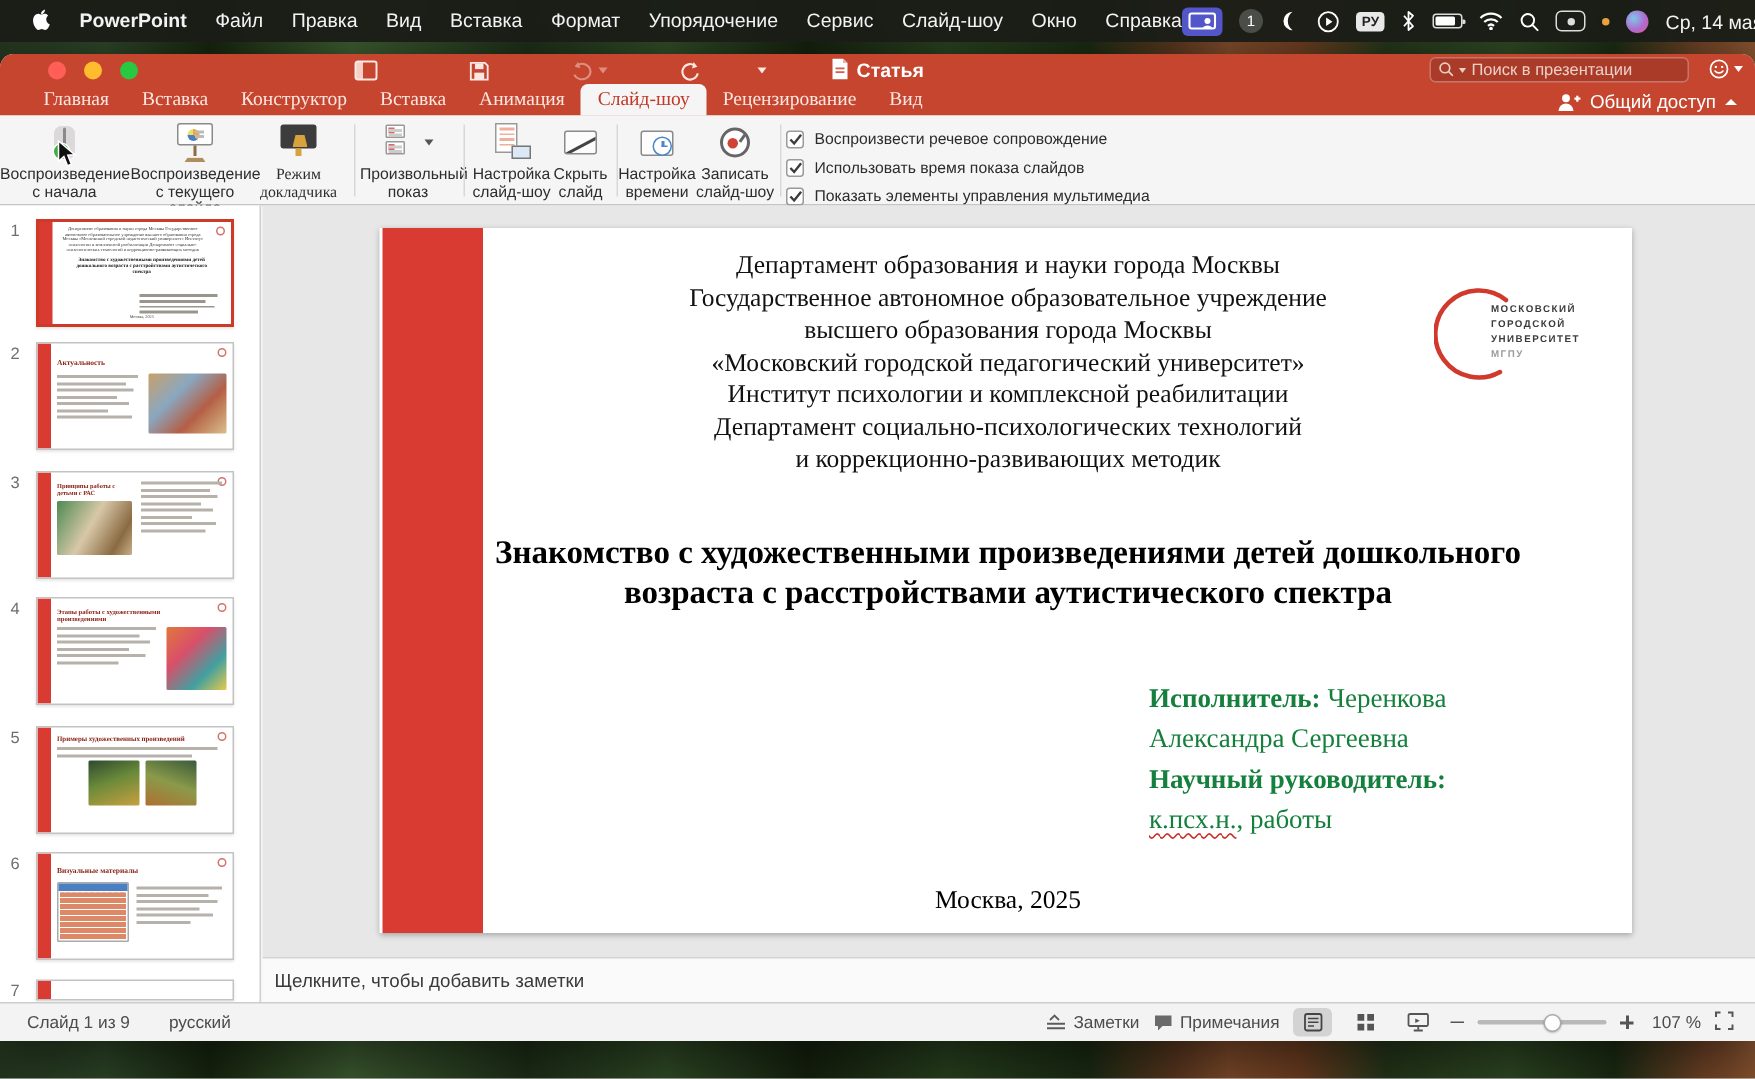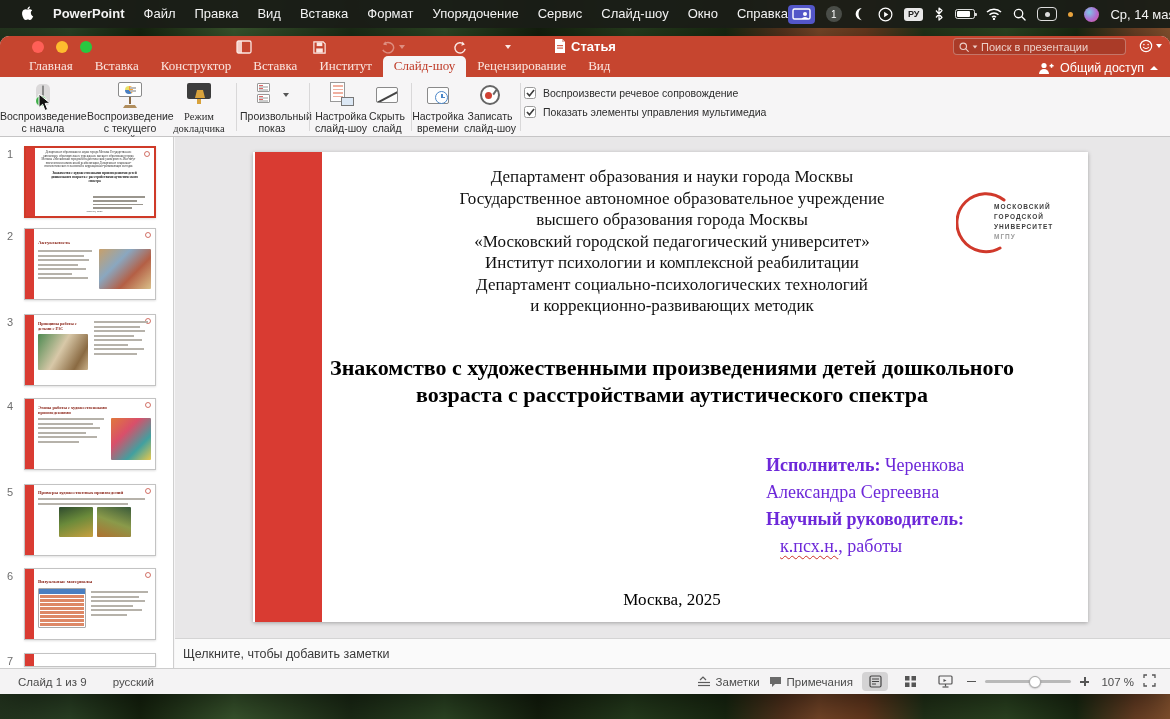--- a/index.html
+++ b/index.html
@@ -135,23 +135,23 @@
 
   
   #slide { position:absolute; left:78px; top:15px; width:835px; height:470px; background:#fff; box-shadow:0 1px 4px rgba(0,0,0,.3); }
   #slide-band { position:absolute; left:2px; top:0; bottom:0; width:67px; background:#d93b32; }
   #slide-header { position:absolute; left:69px; top:14px; width:700px; text-align:center;
     font-family:"Liberation Serif","DejaVu Serif",serif; font-size:17px; line-height:21.5px; color:#111; }
   #slide-header span { display:block; }
   #slide-title { position:absolute; left:69px; top:202px; width:700px; text-align:center;
     font-family:"Liberation Serif","DejaVu Serif",serif; font-weight:bold; font-size:22px; line-height:27px; color:#000; }
   #slide-authors { position:absolute; left:513px; top:300px; width:252px;
-    font-family:"Liberation Serif","DejaVu Serif",serif; font-size:18px; line-height:27px; color:#6d28d9; }
+    font-family:"Liberation Serif","DejaVu Serif",serif; font-size:18px; line-height:27px; color:#15803d; }
   #slide-authors .blk { display:block; }
-  .wavy { text-decoration:underline wavy #cc2f26 1px; text-underline-offset:2.5px;margin-left:14px; }
+  .wavy { text-decoration:underline wavy #cc2f26 1px; text-underline-offset:2.5px; }
   #slide-footer { position:absolute; left:69px; top:438px; width:700px; text-align:center;
     font-family:"Liberation Serif","DejaVu Serif",serif; font-size:17px; color:#000; }
   #mgpu-logo { position:absolute; left:703px; top:38px; width:100px; height:72px; }
   #mgpu-logo .ltxt { position:absolute; left:38px; top:12px; font-size:6.5px; letter-spacing:1px; color:#3c3c3c; font-weight:bold; line-height:10px; white-space:nowrap; }
   #mgpu-logo .ltxt .grey { color:#9c9c9c; }
 
   
   #statusbar { position:absolute; left:0; bottom:0; width:1170px; height:26px; background:#f4f3f4; border-top:1px solid #cdcdcd; display:flex; align-items:center; font-size:11.5px; color:#4c4c4c; }
   #statusbar .lft { display:flex; gap:26px; padding-left:18px; }
   #statusbar .rgt { margin-left:auto; display:flex; align-items:center; gap:9px; padding-right:14px; }
@@ -310,21 +310,21 @@
         </svg>
       <i class="caret-down"></i>
     </span>
   </div>
 
   <div id="tabrow">
     <span class="tab">Главная</span>
     <span class="tab">Вставка</span>
     <span class="tab">Конструктор</span>
     <span class="tab">Вставка</span>
-    <span class="tab">Институт</span>
+    <span class="tab">Анимация</span>
     <span class="tab active">Слайд-шоу</span>
     <span class="tab">Рецензирование</span>
     <span class="tab">Вид</span>
     <span id="share-btn">
       <svg width="16" height="13" viewBox="0 0 16 13">
           <circle cx="6" cy="3.5" r="2.6" fill="#fff"></circle>
           <path d="M1,12 a5,5 0 0 1 10,0 Z" fill="#fff"></path>
           <rect x="11.6" y="3" width="4" height="1.5" fill="#fff"></rect>
           <rect x="12.8" y="1.8" width="1.5" height="4" fill="#fff"></rect>
         </svg>
@@ -446,20 +446,28 @@
             </svg>
           </span>
         <span>Воспроизвести речевое сопровождение</span>
       </div>
       <div class="chk-row">
         <span class="chk-box">
             <svg width="9" height="8" viewBox="0 0 10 9">
               <path d="M1,4.5 L3.8,7.5 L9,1" fill="none" stroke="#3c3c3c" stroke-width="1.8"></path>
             </svg>
           </span>
+        <span>Использовать время показа слайдов</span>
+      </div>
+      <div class="chk-row">
+        <span class="chk-box">
+            <svg width="9" height="8" viewBox="0 0 10 9">
+              <path d="M1,4.5 L3.8,7.5 L9,1" fill="none" stroke="#3c3c3c" stroke-width="1.8"></path>
+            </svg>
+          </span>
         <span>Показать элементы управления мультимедиа</span>
       </div>
     </div>
   </div>
 
   <div id="thumbpanel">
 
     <div class="thumb-row" style="top:9px; height:80px;">
       <span class="thumb-num">1</span>
       <div class="thumb selected">

